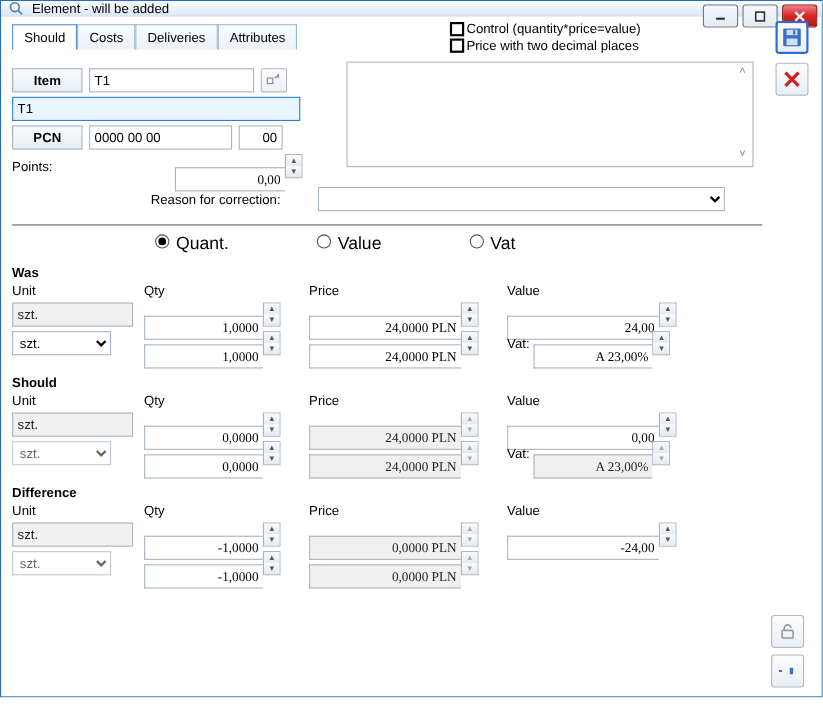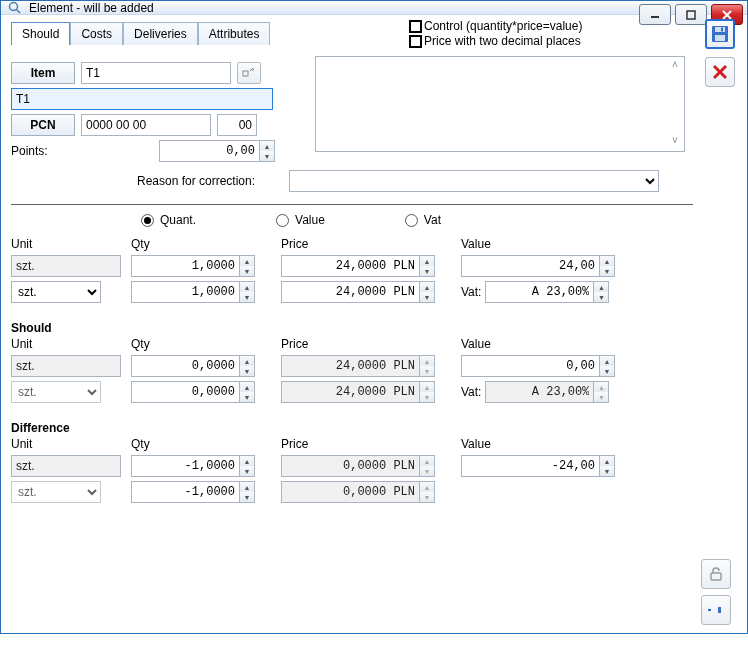--- a/index.html
+++ b/index.html
@@ -178,21 +178,22 @@
     font-size:10px;
     text-align:center;
   }
   .label-plain { font-size: 12px; }
 
   
   .spin { display: inline-flex; height: 22px; }
   .spin input {
     height: 22px; border: 1px solid #a8b4c0; border-right: none;
     text-align: right; padding: 0 4px; font-size: 12px;
-    font-family: Liberation Mono, monospace;
+    font-family: Liberation Serif, serif;
+    margin-top: 12px;
   }
   .spin input:disabled, .txt:disabled, select:disabled { background: #f0f0f0; color: #222; }
   .spin .arrows {
     width: 16px;
     border: 1px solid #a8b4c0;
     display: flex; flex-direction: column;
   }
   .spin .arrows div {
     flex: 1;
     display: flex; align-items: center; justify-content: center;
@@ -211,21 +212,21 @@
   }
 
   hr.sep {
     border: none;
     border-top: 1px solid #606060;
     margin: 12px 0 8px 0;
   }
 
   
   .radio-row { display: flex; gap: 80px; padding-left: 130px; align-items: center; margin-bottom: 10px; }
-  .radio-opt { display: flex; align-items: flex-end; gap: 6px; font-size: 12px; }
+  .radio-opt { display: flex; align-items: flex-start; gap: 6px; font-size: 16px; }
   .radio {
     width: 13px; height: 13px; border: 1px solid #555; border-radius: 50%;
     display: inline-flex; align-items: center; justify-content: center;
     background: #fff;
   }
   .radio.sel::after {
     content: ""; width: 7px; height: 7px; background: #000; border-radius: 50%;
   }
 
   
@@ -362,20 +363,21 @@
         <div class="radio-opt">
             <span class="radio"></span>
             <span>Value</span>
           </div>
         <div class="radio-opt">
             <span class="radio"></span>
             <span>Vat</span>
           </div>
       </div>
 
+      <div class="section-title">Was</div>
       <div class="grid-head">
         <div>Unit</div>
         <div>Qty</div>
         <div>Price</div>
         <div>Value</div>
       </div>
       <div class="grid-row">
         <input class="txt" disabled="" value="szt." style="">
         <div class="spin">
             <input style="width: 108px;" value="1,0000">

